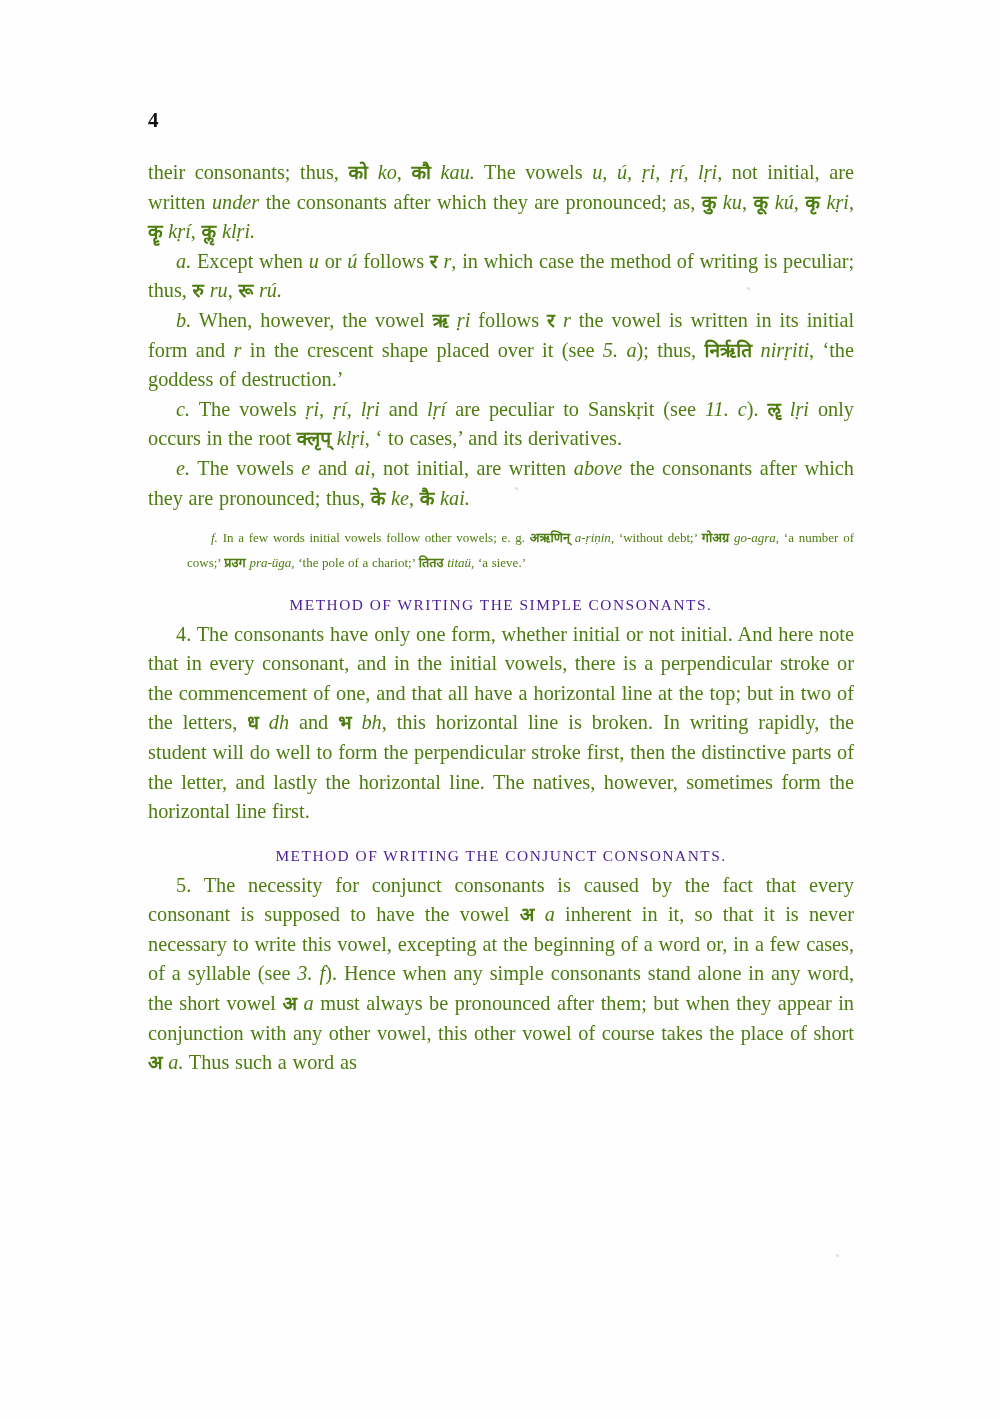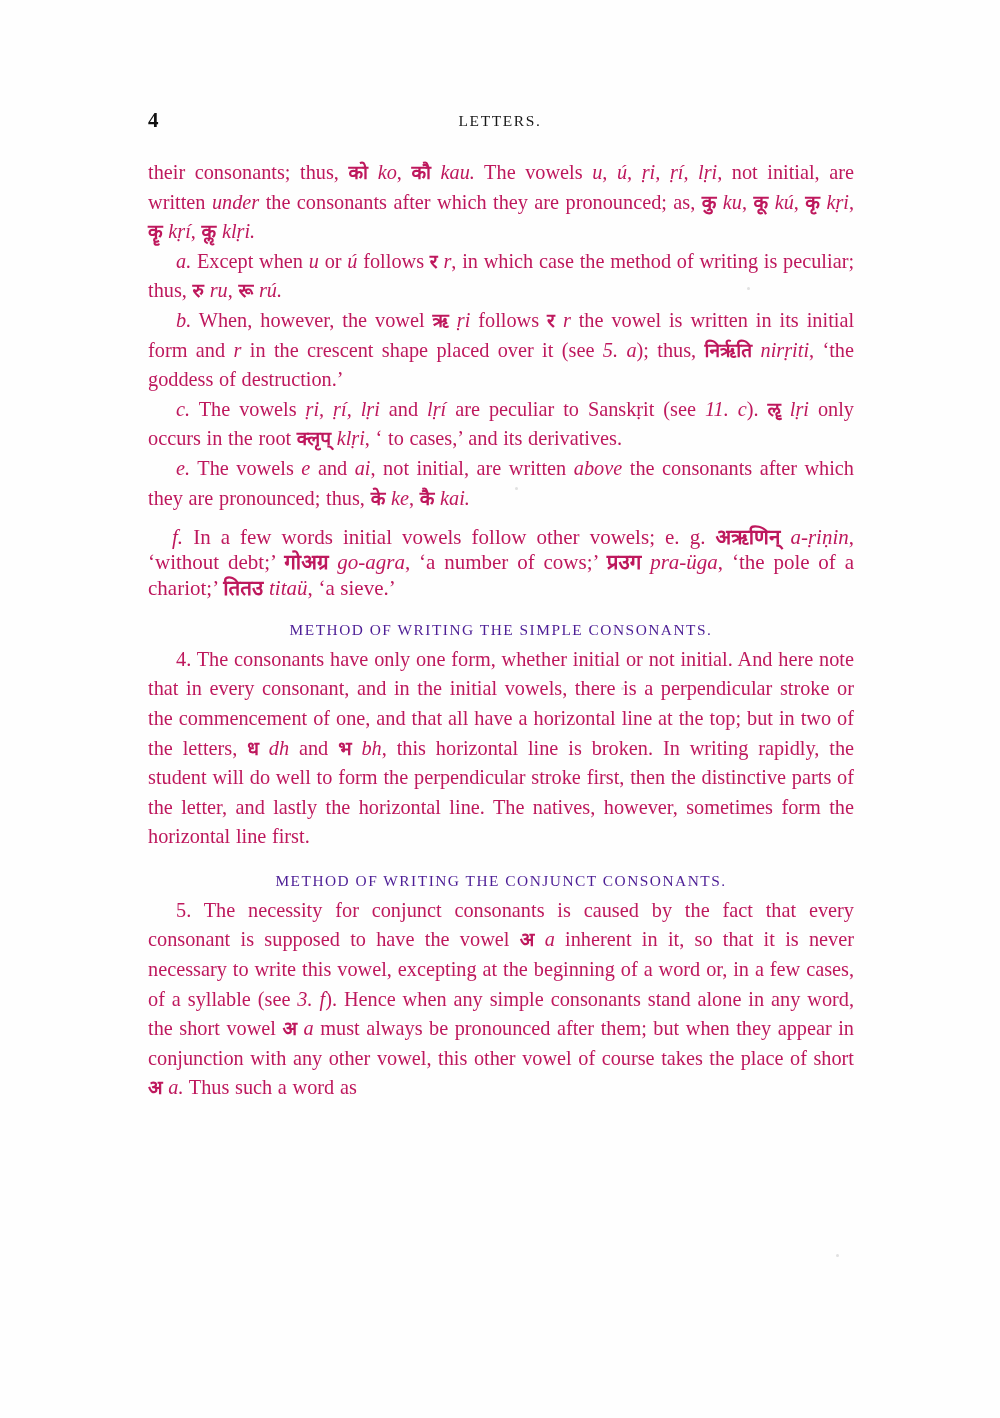--- a/index.html
+++ b/index.html
@@ -59,30 +59,31 @@
     top: 158px;
     width: 706px;
   }
 
   p.para {
     margin: 0;
     font-size: 20.3px;
     line-height: 29.6px;
     text-align: justify;
     text-align-last: left;
-    color: #be185d;
+    color: #4d7c0f;
     word-spacing: 0.6px;
   }
   p.para.indent {
     text-indent: 28px;
   }
   p.para.small {
-    font-size: 21px;
+    font-size: 13px;
     line-height: 25.2px;
     word-spacing: 0.4px;
+    margin-left: 39px;
   }
   p.para.small.indent {
     text-indent: 24px;
   }
 
   .gap-tiny  { height: 6px; }
   .gap-small { height: 12px; }
   .gap-med   { height: 20px; }
 
   
@@ -120,21 +121,20 @@
 
 <div class="page">
 
   <span class="speck" style="left:747px; top:287px; width:3px; height:3px;"></span>
   <span class="speck" style="left:515px; top:487px; width:3px; height:3px;"></span>
   <span class="speck" style="left:621px; top:687px; width:3px; height:3px;"></span>
   <span class="speck" style="left:836px; top:1254px; width:3px; height:3px;"></span>
 
   <div class="running-head">
     <div class="folio">4</div>
-    <div class="head-title">LETTERS.</div>
   </div>
 
   <div class="textblock">
     <div id="body-paragraphs">
         <p class="para"><span>their consonants; thus, </span><span class="dev">को</span><span> </span><i>ko</i><span>, </span><span class="dev">कौ</span><span> </span><i>kau.</i><span>  The vowels </span><i>u, ú, ṛi, ṛí, lṛi,</i><span> not initial, are written </span><i>under</i><span> the consonants after which they are pronounced; as, </span><span class="dev">कु</span><span> </span><i>ku</i><span>, </span><span class="dev">कू</span><span> </span><i>kú</i><span>, </span><span class="dev">कृ</span><span> </span><i>kṛi</i><span>, </span><span class="dev">कॄ</span><span> </span><i>kṛí</i><span>, </span><span class="dev">कॢ</span><span> </span><i>klṛi.</i></p>
         <p class="para indent"><i>a.</i><span> Except when </span><i>u</i><span> or </span><i>ú</i><span> follows </span><span class="dev">र</span><span> </span><i>r</i><span>, in which case the method of writing is peculiar; thus, </span><span class="dev">रु</span><span> </span><i>ru</i><span>, </span><span class="dev">रू</span><span> </span><i>rú.</i></p>
         <p class="para indent"><i>b.</i><span> When, however, the vowel </span><span class="dev">ऋ</span><span> </span><i>ṛi</i><span> follows </span><span class="dev">र</span><span> </span><i>r</i><span> the vowel is written in its initial form and </span><i>r</i><span> in the crescent shape placed over it (see </span><i>5. a</i><span>); thus, </span><span class="dev">निर्ऋति</span><span> </span><i>nirṛiti</i><span>, ‘the goddess of destruction.’</span></p>
         <p class="para indent"><i>c.</i><span> The vowels </span><i>ṛi, ṛí, lṛi</i><span> and </span><i>lṛí</i><span> are peculiar to Sanskṛit (see </span><i>11. c</i><span>). </span><span class="dev">ॡ</span><span> </span><i>lṛi</i><span> only occurs in the root </span><span class="dev">क्लृप्</span><span> </span><i>klṛi</i><span>, ‘ to cases,’ and its derivatives.</span></p>
         <p class="para indent"><i>e.</i><span> The vowels </span><i>e</i><span> and </span><i>ai</i><span>, not initial, are written </span><i>above</i><span> the consonants after which they are pronounced; thus, </span><span class="dev">के</span><span> </span><i>ke</i><span>, </span><span class="dev">कै</span><span> </span><i>kai.</i></p>
         <div class="gap-small"></div>

